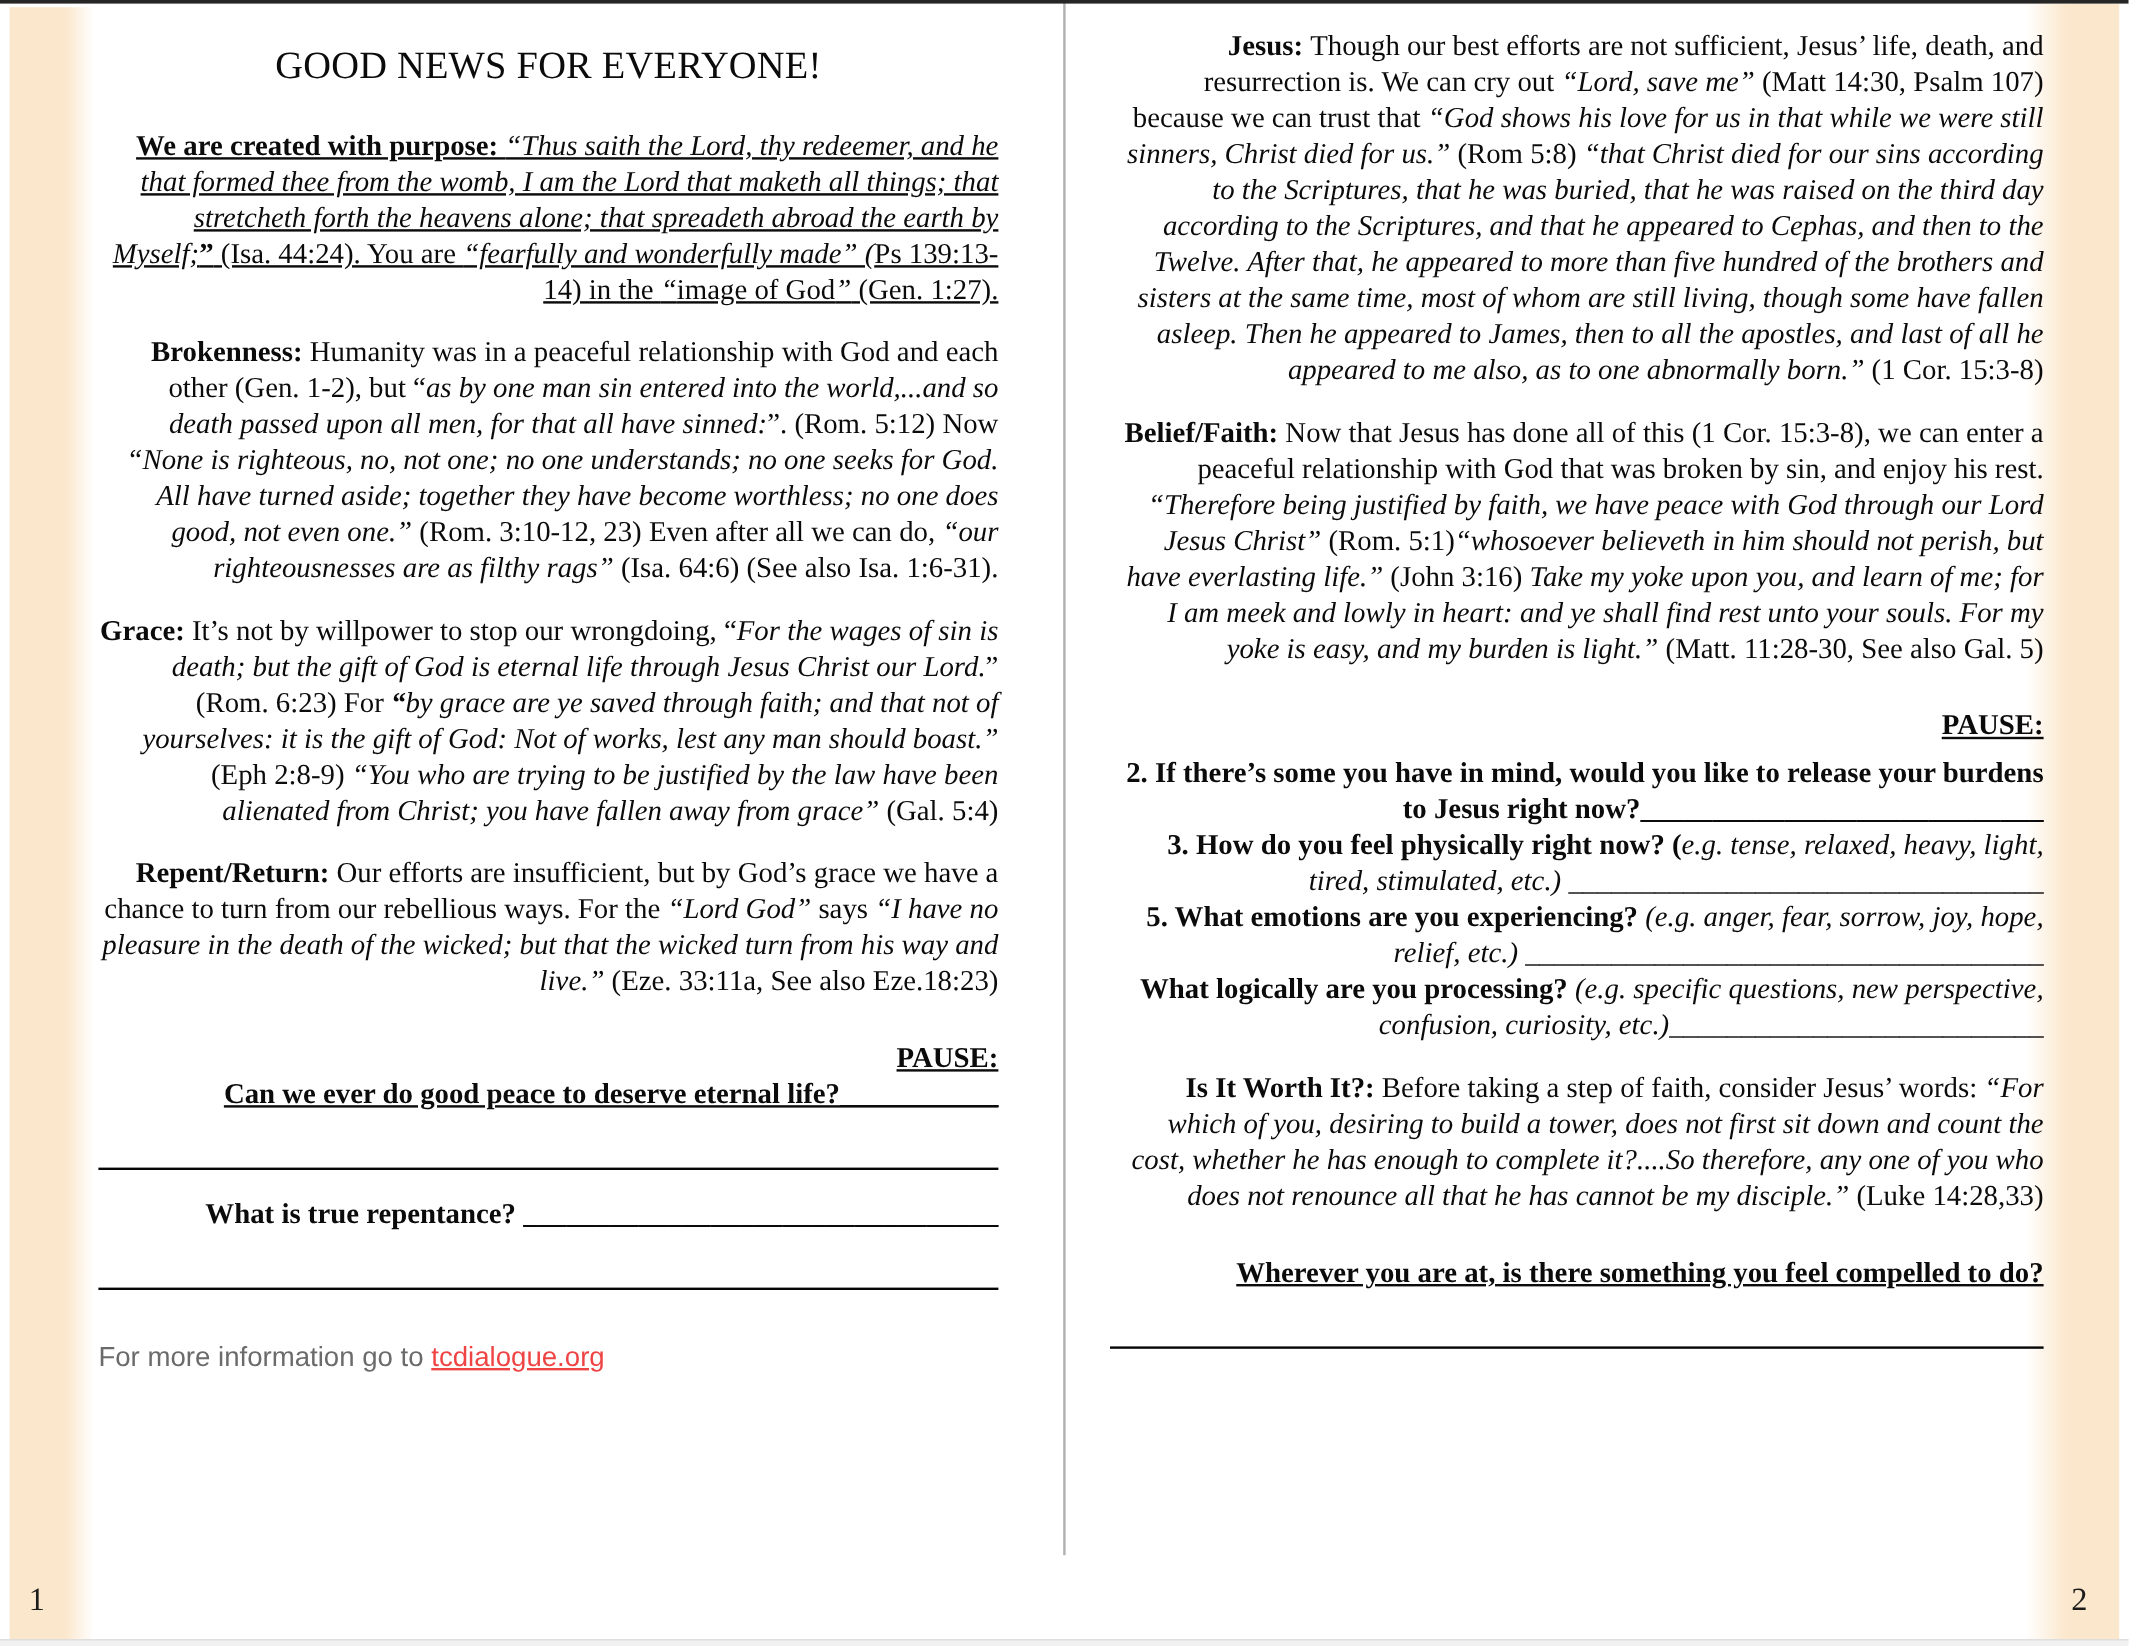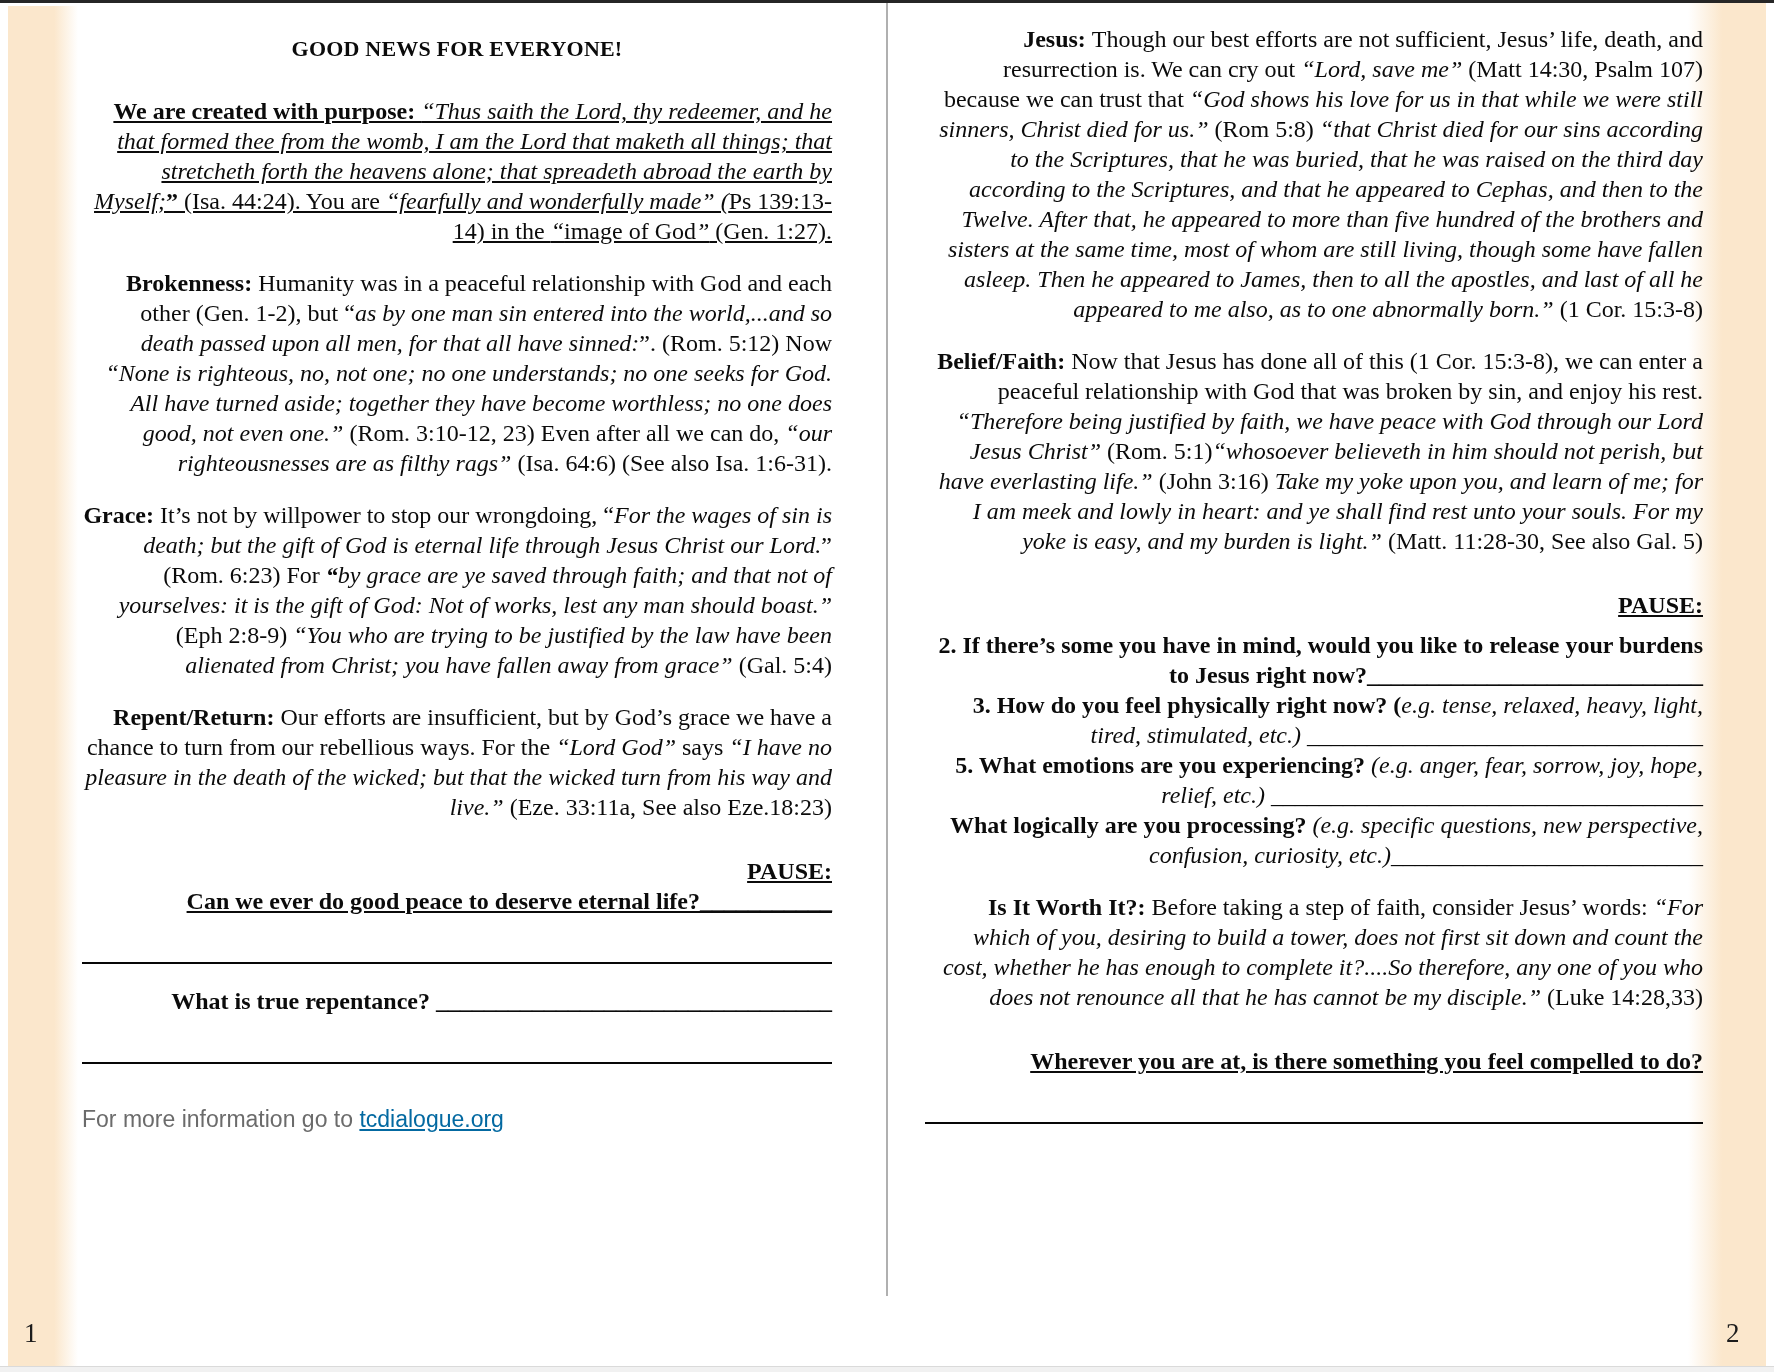--- a/index.html
+++ b/index.html
@@ -20,38 +20,38 @@
   .divider{position:absolute;left:886px;top:0;width:2px;height:1296px;background:#b0b0b0;z-index:2;}
   .pagenum{position:absolute;font-family:"Liberation Serif",serif;font-size:27px;color:#1c1c1c;z-index:3;}
   .pagenum.p1{left:24px;top:1318px;}
   .pagenum.p2{left:1726px;top:1318px;}
 
   .page{position:absolute;z-index:2;}
   .page1{left:82px;top:26px;width:750px;}
   .page2{left:925px;top:24px;width:778px;}
 
   .doc-title{
-    font-size:22px;font-weight:bold;text-align:center;margin:10px 0 32px 0;
+    font-size:32px;font-weight:normal;text-align:center;margin:10px 0 32px 0;
     letter-spacing:0.2px;
   }
   .pg{font-size:24px;line-height:30px;text-align:right;}
   .pg + .pg{margin-top:22px;}
   .pg.m0{margin-top:0 !important;}
   .pg.msm{margin-top:10px !important;}
   .pg.mlg{margin-top:34px !important;text-decoration:underline;}
   .pg.rule{border-bottom:2px solid #060606;height:0;line-height:0;margin-top:46px !important;margin-bottom:18px;}
   .r-n{font-weight:normal;font-style:normal;}
   .r-b{font-weight:bold;}
   .r-i{font-style:italic;}
   .r-bi{font-weight:bold;font-style:italic;}
 
   .footer{
     margin-top:42px;font-family:"Liberation Sans",sans-serif;font-size:23px;color:#6b6b6b;
   }
-  .footer a{color:#0369a1;text-decoration:underline;cursor:pointer;}
+  .footer a{color:#ef4444;text-decoration:underline;cursor:pointer;}
 </style>
 </head>
 <body>
 
 <div class="canvas">
   <div class="top-edge"></div>
   <div class="margin-left"></div>
   <div class="margin-right"></div>
   <div class="divider"></div>
 

